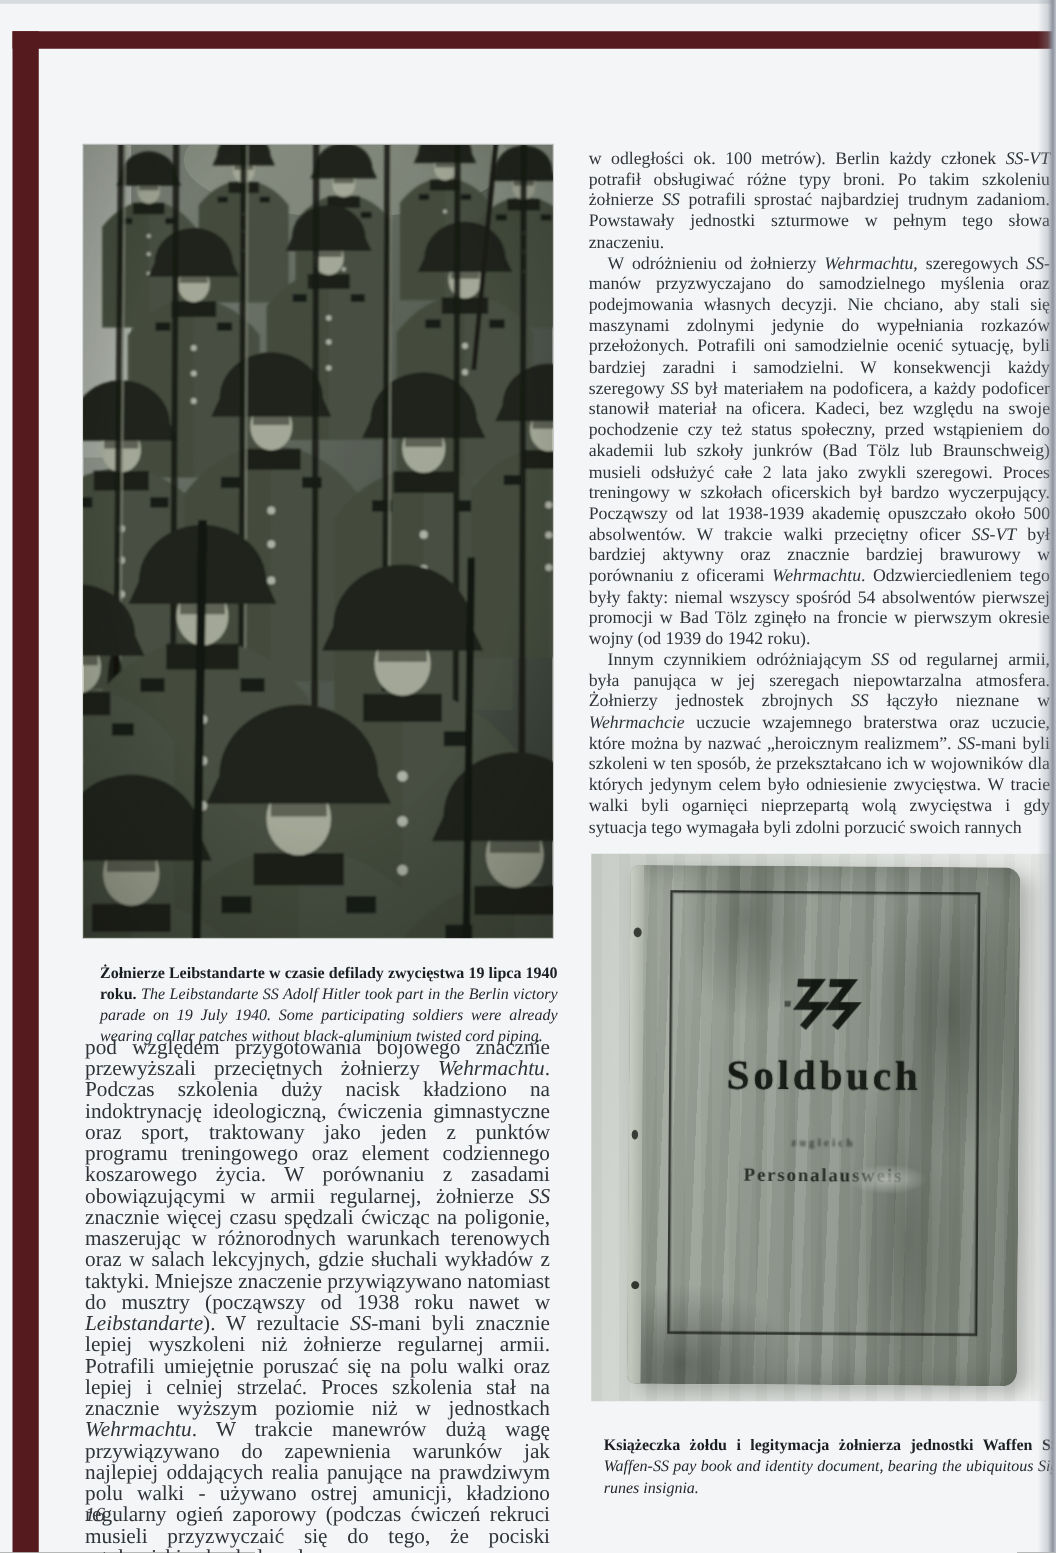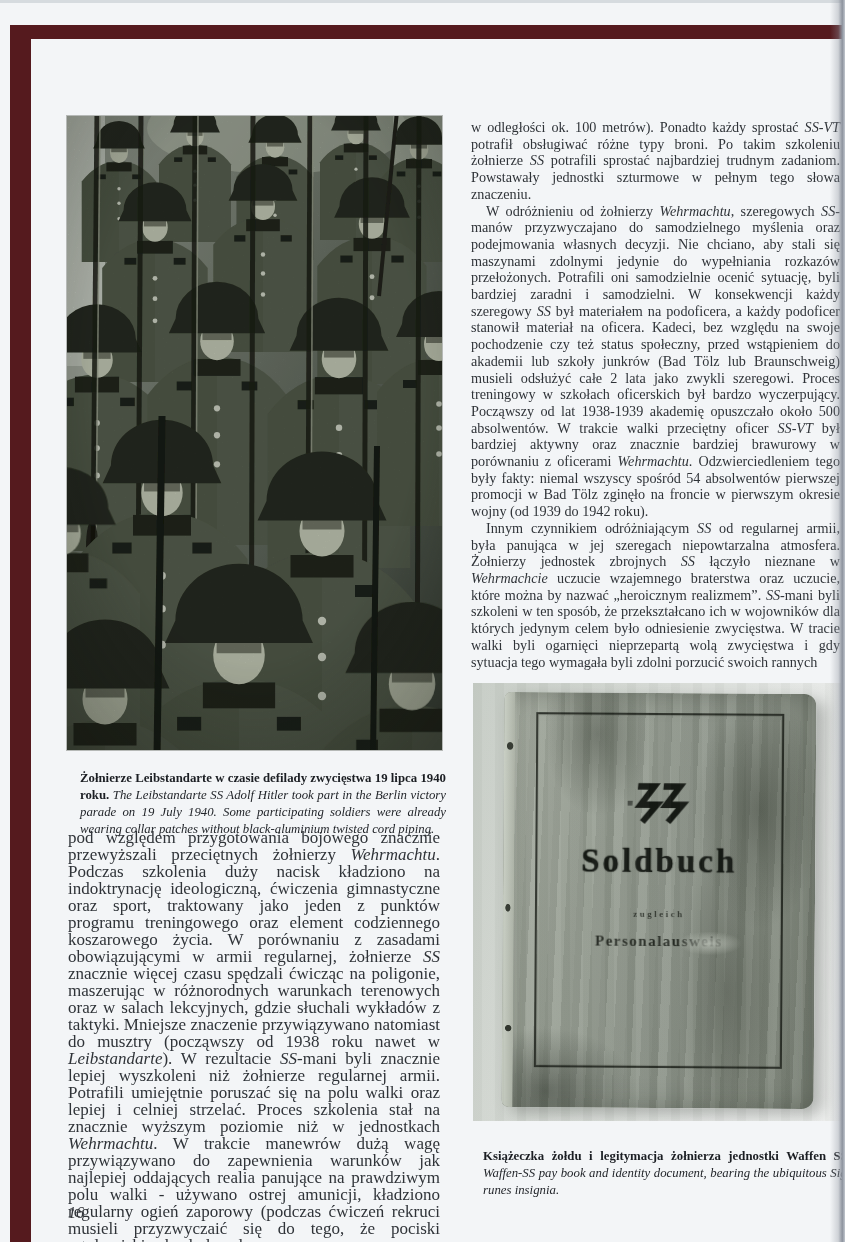--- a/index.html
+++ b/index.html
@@ -177,21 +177,21 @@
     </svg>
   </figure>
 
   <p class="caption" id="cap1"><span class="seg-b">Żołnierze Leibstandarte w czasie defilady zwycięstwa 19 lipca 1940 roku. </span><span class="seg-i">The Leibstandarte SS Adolf Hitler took part in the Berlin victory parade on 19 July 1940. Some participating soldiers were already wearing collar patches without black-aluminium twisted cord piping.</span></p>
 
   <div class="bodytext leftbody">
     <p class="para"><span>pod względem przygotowania bojowego znacznie przewyższali przeciętnych żołnierzy </span><span class="seg-i">Wehrmachtu</span><span>. Podczas szkolenia duży nacisk kładziono na indoktrynację ideologiczną, ćwiczenia gimnastyczne oraz sport, traktowany jako jeden z punktów programu treningowego oraz element codziennego koszarowego życia. W porównaniu z zasadami obowiązującymi w armii regularnej, żołnierze </span><span class="seg-i">SS</span><span> znacznie więcej czasu spędzali ćwicząc na poligonie, maszerując w różnorodnych warunkach terenowych oraz w salach lekcyjnych, gdzie słuchali wykładów z taktyki. Mniejsze znaczenie przywiązywano natomiast do musztry (począwszy od 1938 roku nawet w </span><span class="seg-i">Leibstandarte</span><span>). W rezultacie </span><span class="seg-i">SS</span><span>-mani byli znacznie lepiej wyszkoleni niż żołnierze regularnej armii. Potrafili umiejętnie poruszać się na polu walki oraz lepiej i celniej strzelać. Proces szkolenia stał na znacznie wyższym poziomie niż w jednostkach </span><span class="seg-i">Wehrmachtu</span><span>. W trakcie manewrów dużą wagę przywiązywano do zapewnienia warunków jak najlepiej oddających realia panujące na prawdziwym polu walki - używano ostrej amunicji, kładziono regularny ogień zaporowy (podczas ćwiczeń rekruci musieli przyzwyczaić się do tego, że pociski artyleryjskie eksplodowały</span></p>
   </div>
 
   <div class="bodytext rightcol">
-    <p class="para"><span>w odległości ok. 100 metrów). Ponadto każdy sprostać </span><span class="seg-i">SS-VT</span><span> potrafił obsługiwać różne typy broni. Po takim szkoleniu żołnierze </span><span class="seg-i">SS</span><span> potrafili sprostać najbardziej trudnym zadaniom. Powstawały jednostki szturmowe w pełnym tego słowa znaczeniu.</span></p>
+    <p class="para"><span>w odległości ok. 100 metrów). Berlin każdy członek </span><span class="seg-i">SS-VT</span><span> potrafił obsługiwać różne typy broni. Po takim szkoleniu żołnierze </span><span class="seg-i">SS</span><span> potrafili sprostać najbardziej trudnym zadaniom. Powstawały jednostki szturmowe w pełnym tego słowa znaczeniu.</span></p>
     <p class="para indent"><span>W odróżnieniu od żołnierzy </span><span class="seg-i">Wehrmachtu</span><span>, szeregowych </span><span class="seg-i">SS</span><span>-manów przyzwyczajano do samodzielnego myślenia oraz podejmowania własnych decyzji. Nie chciano, aby stali się maszynami zdolnymi jedynie do wypełniania rozkazów przełożonych. Potrafili oni samodzielnie ocenić sytuację, byli bardziej zaradni i samodzielni. W konsekwencji każdy szeregowy </span><span class="seg-i">SS</span><span> był materiałem na podoficera, a każdy podoficer stanowił materiał na oficera. Kadeci, bez względu na swoje pochodzenie czy też status społeczny, przed wstąpieniem do akademii lub szkoły junkrów (Bad Tölz lub Braunschweig) musieli odsłużyć całe 2 lata jako zwykli szeregowi. Proces treningowy w szkołach oficerskich był bardzo wyczerpujący. Począwszy od lat 1938-1939 akademię opuszczało około 500 absolwentów. W trakcie walki przeciętny oficer </span><span class="seg-i">SS-VT</span><span> był bardziej aktywny oraz znacznie bardziej brawurowy w porównaniu z oficerami </span><span class="seg-i">Wehrmachtu</span><span>. Odzwierciedleniem tego były fakty: niemal wszyscy spośród 54 absolwentów pierwszej promocji w Bad Tölz zginęło na froncie w pierwszym okresie wojny (od 1939 do 1942 roku).</span></p>
     <p class="para indent"><span>Innym czynnikiem odróżniającym </span><span class="seg-i">SS</span><span> od regularnej armii, była panująca w jej szeregach niepowtarzalna atmosfera. Żołnierzy jednostek zbrojnych </span><span class="seg-i">SS</span><span> łączyło nieznane w </span><span class="seg-i">Wehrmachcie</span><span> uczucie wzajemnego braterstwa oraz uczucie, które można by nazwać „heroicznym realizmem”. </span><span class="seg-i">SS</span><span>-mani byli szkoleni w ten sposób, że przekształcano ich w wojowników dla których jedynym celem było odniesienie zwycięstwa. W tracie walki byli ogarnięci nieprzepartą wolą zwycięstwa i gdy sytuacja tego wymagała  byli zdolni porzucić swoich rannych</span></p>
   </div>
 
   <figure class="photo2">
     <div class="booklet">
       <div class="spine"></div>
       <div class="frame"></div>
       <svg class="runes" viewBox="0 0 70 48">
         <g fill="none" stroke="#0f130e" stroke-width="7" transform="skewX(-6) translate(4,0)">

